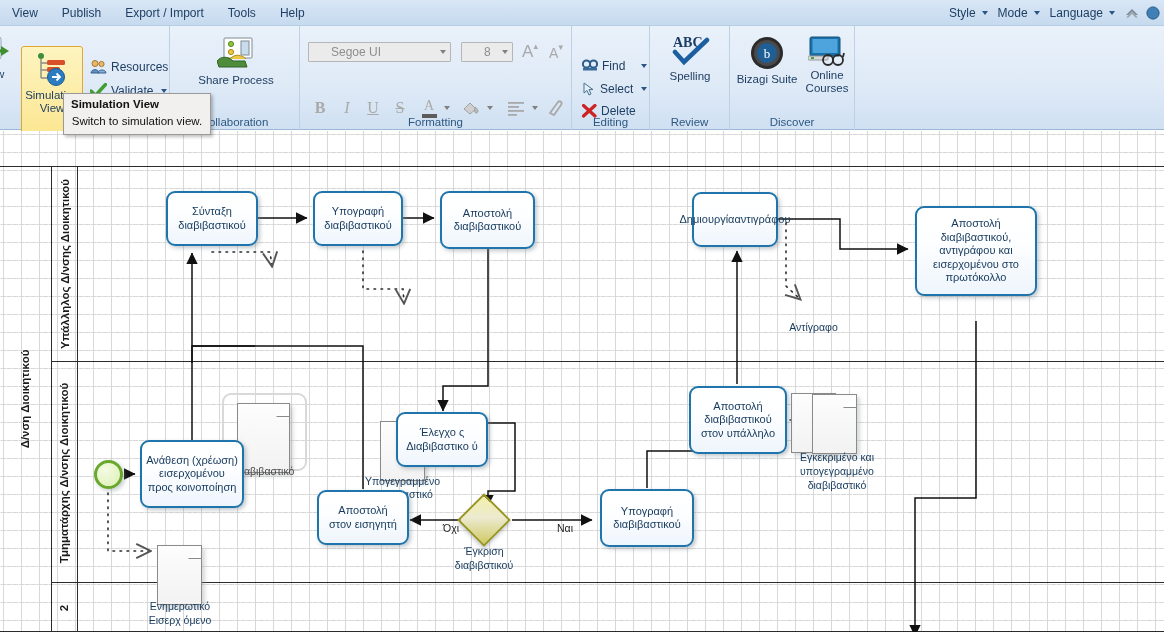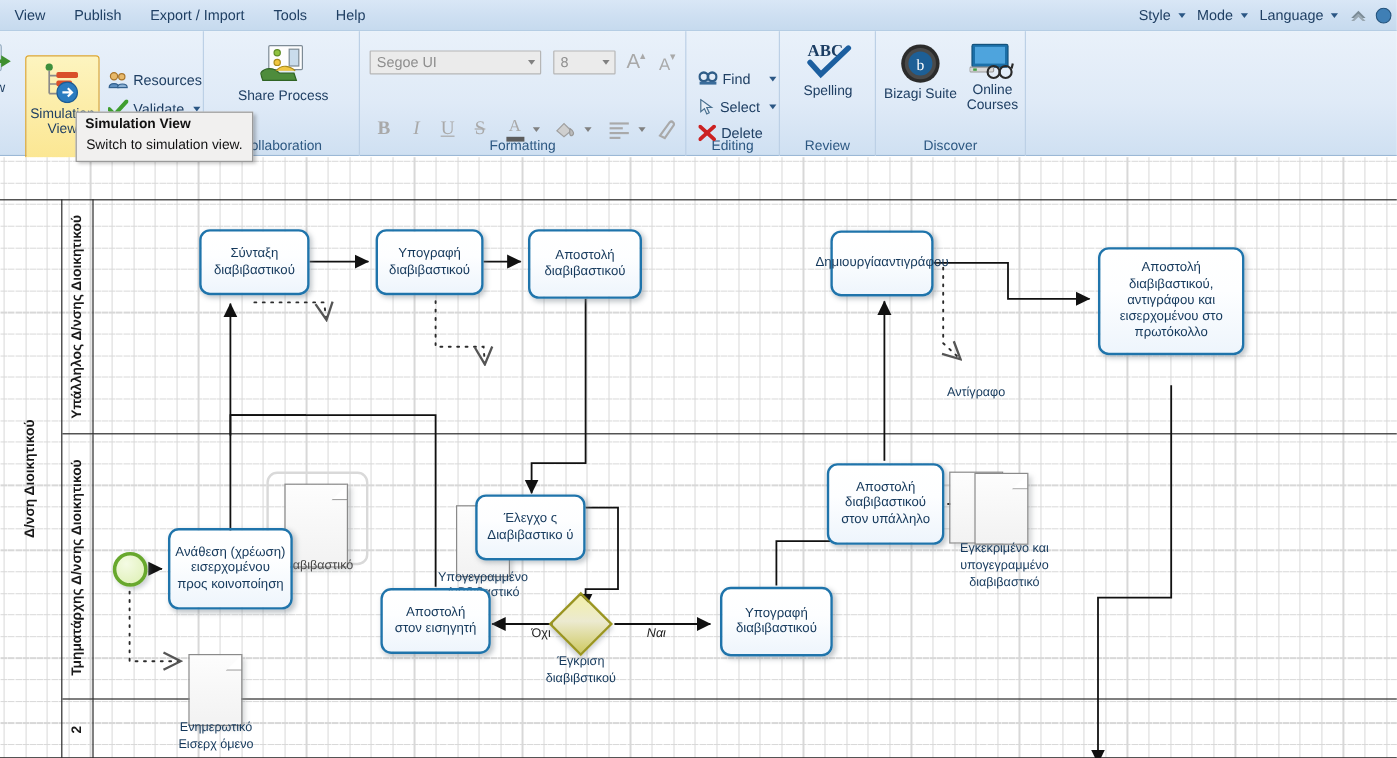--- a/index.html
+++ b/index.html
@@ -72,21 +72,21 @@
   .smallitem .scaret{
     width:0;height:0;margin-left:4px;
     border-left:3.5px solid transparent;border-right:3.5px solid transparent;
     border-top:4px solid #2a5684;
   }
 
   
   .combo{
     position:absolute; background:#ebebeb; border:1px solid #b6b6b6;
     border-radius:1px; font-size:12px; color:#8e8e8e;
-    display:flex; align-items:center; padding-left:5px;
+    display:flex; align-items:center; padding-left:22px;
   }
   .combo .cbtn{
     position:absolute; right:0; top:0; bottom:0; width:15px;
     display:flex;align-items:center;justify-content:center;
   }
   .cb-caret{
     width:0;height:0;
     border-left:3.5px solid transparent;border-right:3.5px solid transparent;
     border-top:4px solid #808080;
   }
@@ -573,21 +573,21 @@
     <i class="fold"></i>
   </div>
   <div class="lbl" style="left:130px;top:469px;width:100px;">Ενημερωτικό</div>
   <div class="lbl" style="left:130px;top:483px;width:100px;">Εισερχ όμενο</div>
 
   <div class="gw" style="left:465px;top:370px;"></div>
   <div class="lbl" style="left:434px;top:414px;width:100px;">Έγκριση</div>
   <div class="lbl" style="left:434px;top:428px;width:100px;">διαβιβστικού</div>
 
   <div class="flowlbl" style="left:443px;top:391px;">Όχι</div>
-  <div class="flowlbl" style="left:539px;top:391px;font-style:italic;">Ναι</div>
+  <div class="flowlbl" style="left:557px;top:391px;">Ναι</div>
 
   <div class="task" style="left:166px;top:60px;width:92px;height:55px;flex-direction:column;">
     <span>Σύνταξη</span>
     <span>διαβιβαστικού</span>
   </div>
 
   <div class="task" style="left:313px;top:60px;width:90px;height:55px;flex-direction:column;">
     <span>Υπογραφή</span>
     <span>διαβιβαστικού</span>
   </div>

